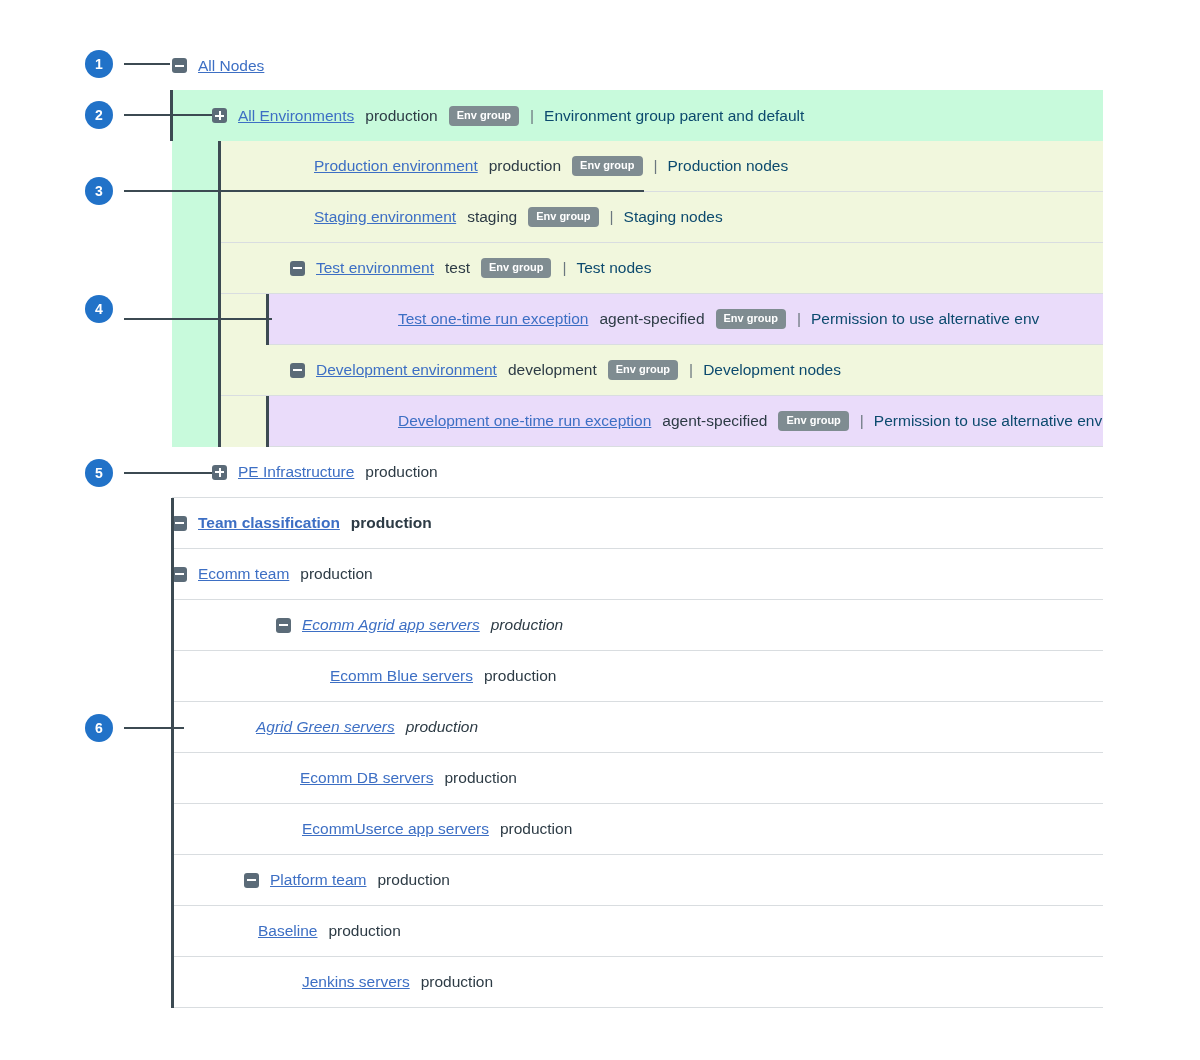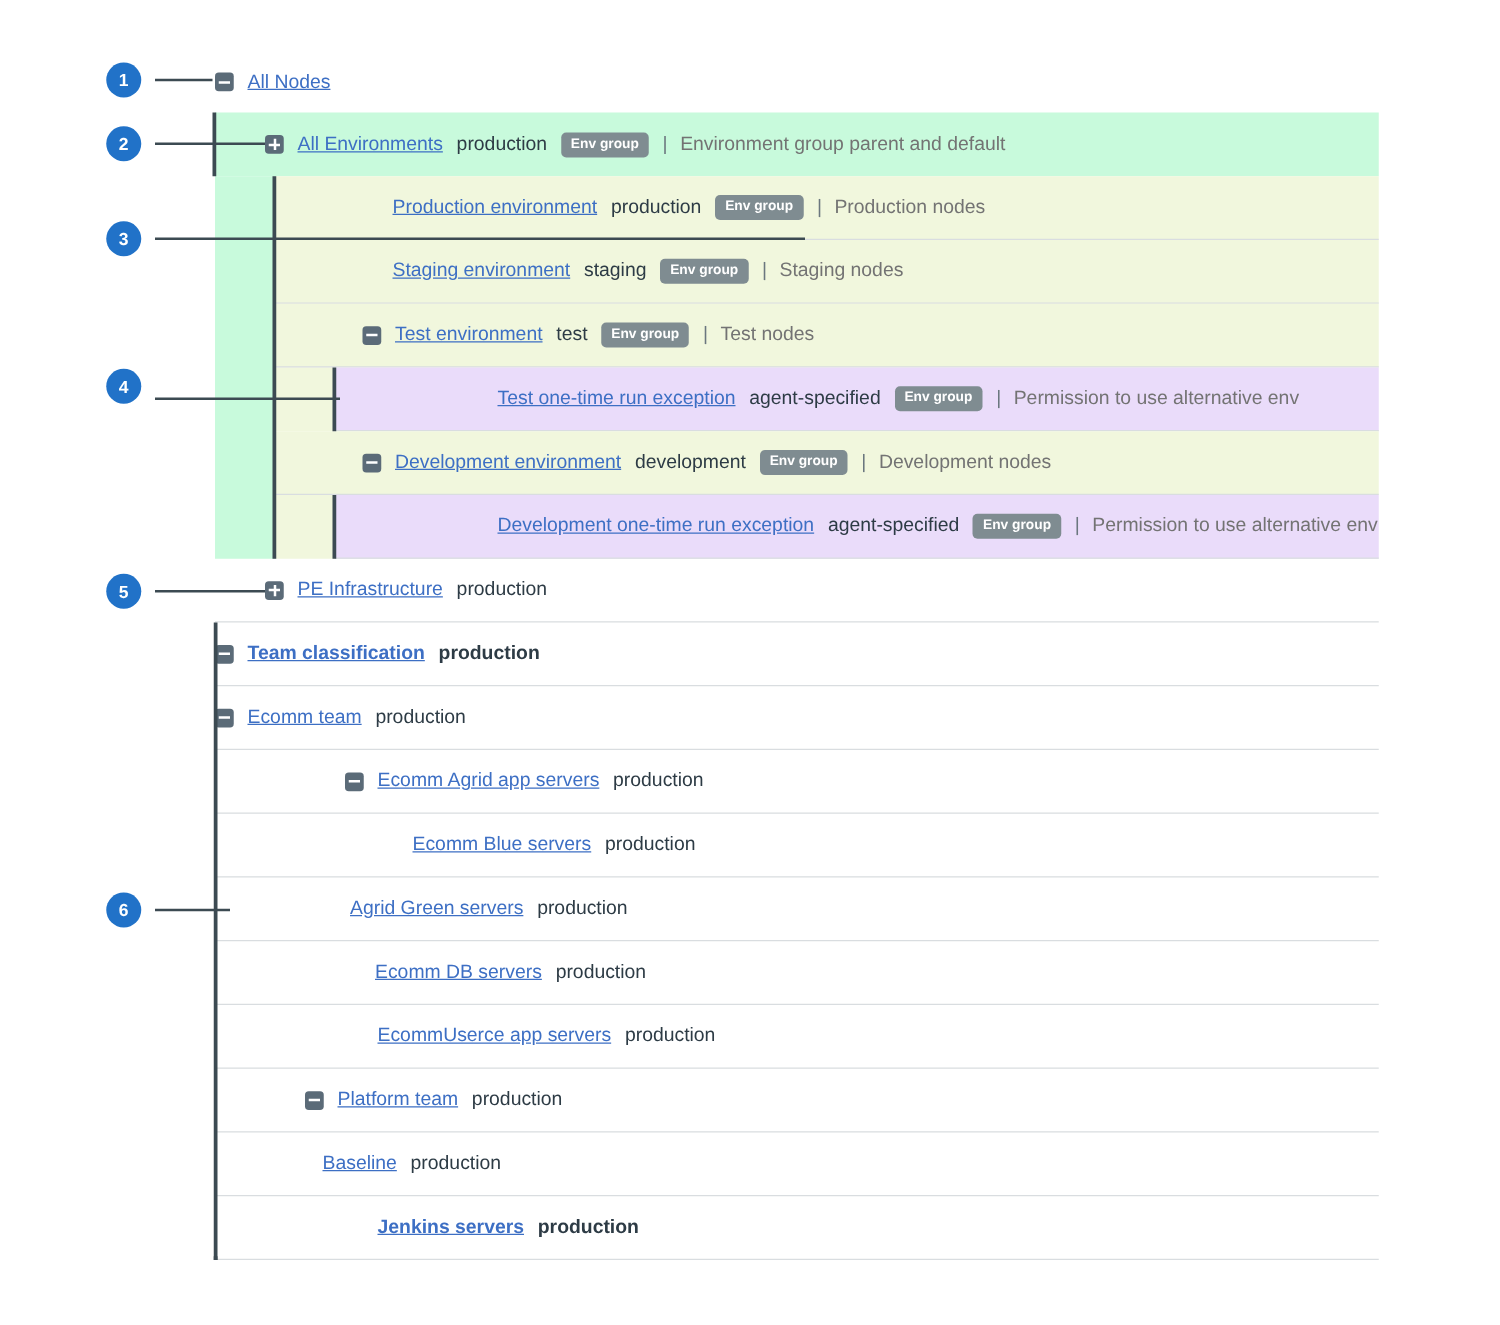--- a/index.html
+++ b/index.html
@@ -133,21 +133,21 @@
     line-height: 1;
     margin-right: 11px;
     flex: 0 0 auto;
   }
   .pipe {
     color: #6b777f;
     font-size: 15.5px;
     margin-right: 10px;
   }
   .desc {
-    color: #737373;
+    color: #0c4a6e;
     font-size: 15.5px;
   }
 </style>
 </head>
 <body>
 
 <div id="stage">
 
   <div class="gutter" style="left:172px; top:141px; width:48px; height:306px; background:#c8fadc;"></div>
   <div class="gutter" style="left:220px; top:294px; width:48px; height:51px; background:#f1f7dd;"></div>
@@ -247,35 +247,35 @@
           <span class="envname">production</span>
         </div>
       </div>
       <div class="row" style="top: 549px; left: 172px; width: 931px; background: transparent;">
         <div class="rowinner" style="">
           <span class="toggle"></span>
           <span class="nodelink">Ecomm team</span>
           <span class="envname">production</span>
         </div>
       </div>
-      <div class="row" style="top: 600px; left: 172px; width: 931px; background: transparent;">
+      <div class="row" style="top: 600px; left: 172px; width: 931px; background: transparent; font-style: italic;">
         <div class="rowinner" style="margin-left: 104px;">
           <span class="toggle"></span>
           <span class="nodelink">Ecomm Agrid app servers</span>
           <span class="envname">production</span>
         </div>
       </div>
       <div class="row" style="top: 651px; left: 172px; width: 931px; background: transparent;">
         <div class="rowinner" style="margin-left: 158px;">
           <span class="nodelink">Ecomm Blue servers</span>
           <span class="envname">production</span>
         </div>
       </div>
       <div class="row" style="top: 702px; left: 172px; width: 931px; background: transparent;">
-        <div class="rowinner" style="margin-left: 108px;">
+        <div class="rowinner" style="margin-left: 84px; font-style: italic;">
           <span class="nodelink">Agrid Green servers</span>
           <span class="envname">production</span>
         </div>
       </div>
       <div class="row" style="top: 753px; left: 172px; width: 931px; background: transparent;">
         <div class="rowinner" style="margin-left: 128px;">
           <span class="nodelink">Ecomm DB servers</span>
           <span class="envname">production</span>
         </div>
       </div>
@@ -291,21 +291,21 @@
           <span class="nodelink">Platform team</span>
           <span class="envname">production</span>
         </div>
       </div>
       <div class="row" style="top: 906px; left: 172px; width: 931px; background: transparent;">
         <div class="rowinner" style="margin-left: 86px;">
           <span class="nodelink">Baseline</span>
           <span class="envname">production</span>
         </div>
       </div>
-      <div class="row" style="top: 957px; left: 172px; width: 931px; background: transparent; font-weight: bold;">
+      <div class="row" style="top: 957px; left: 172px; width: 931px; background: transparent;">
         <div class="rowinner" style="margin-left: 130px;">
           <span class="nodelink">Jenkins servers</span>
           <span class="envname">production</span>
         </div>
       </div>
     </div>
 
   <div id="callouts">
       <div class="callout-line" style="left: 124px; top: 63px; width: 46px;"></div>
       <div class="callout" style="left: 85px; top: 50px;">1</div>

